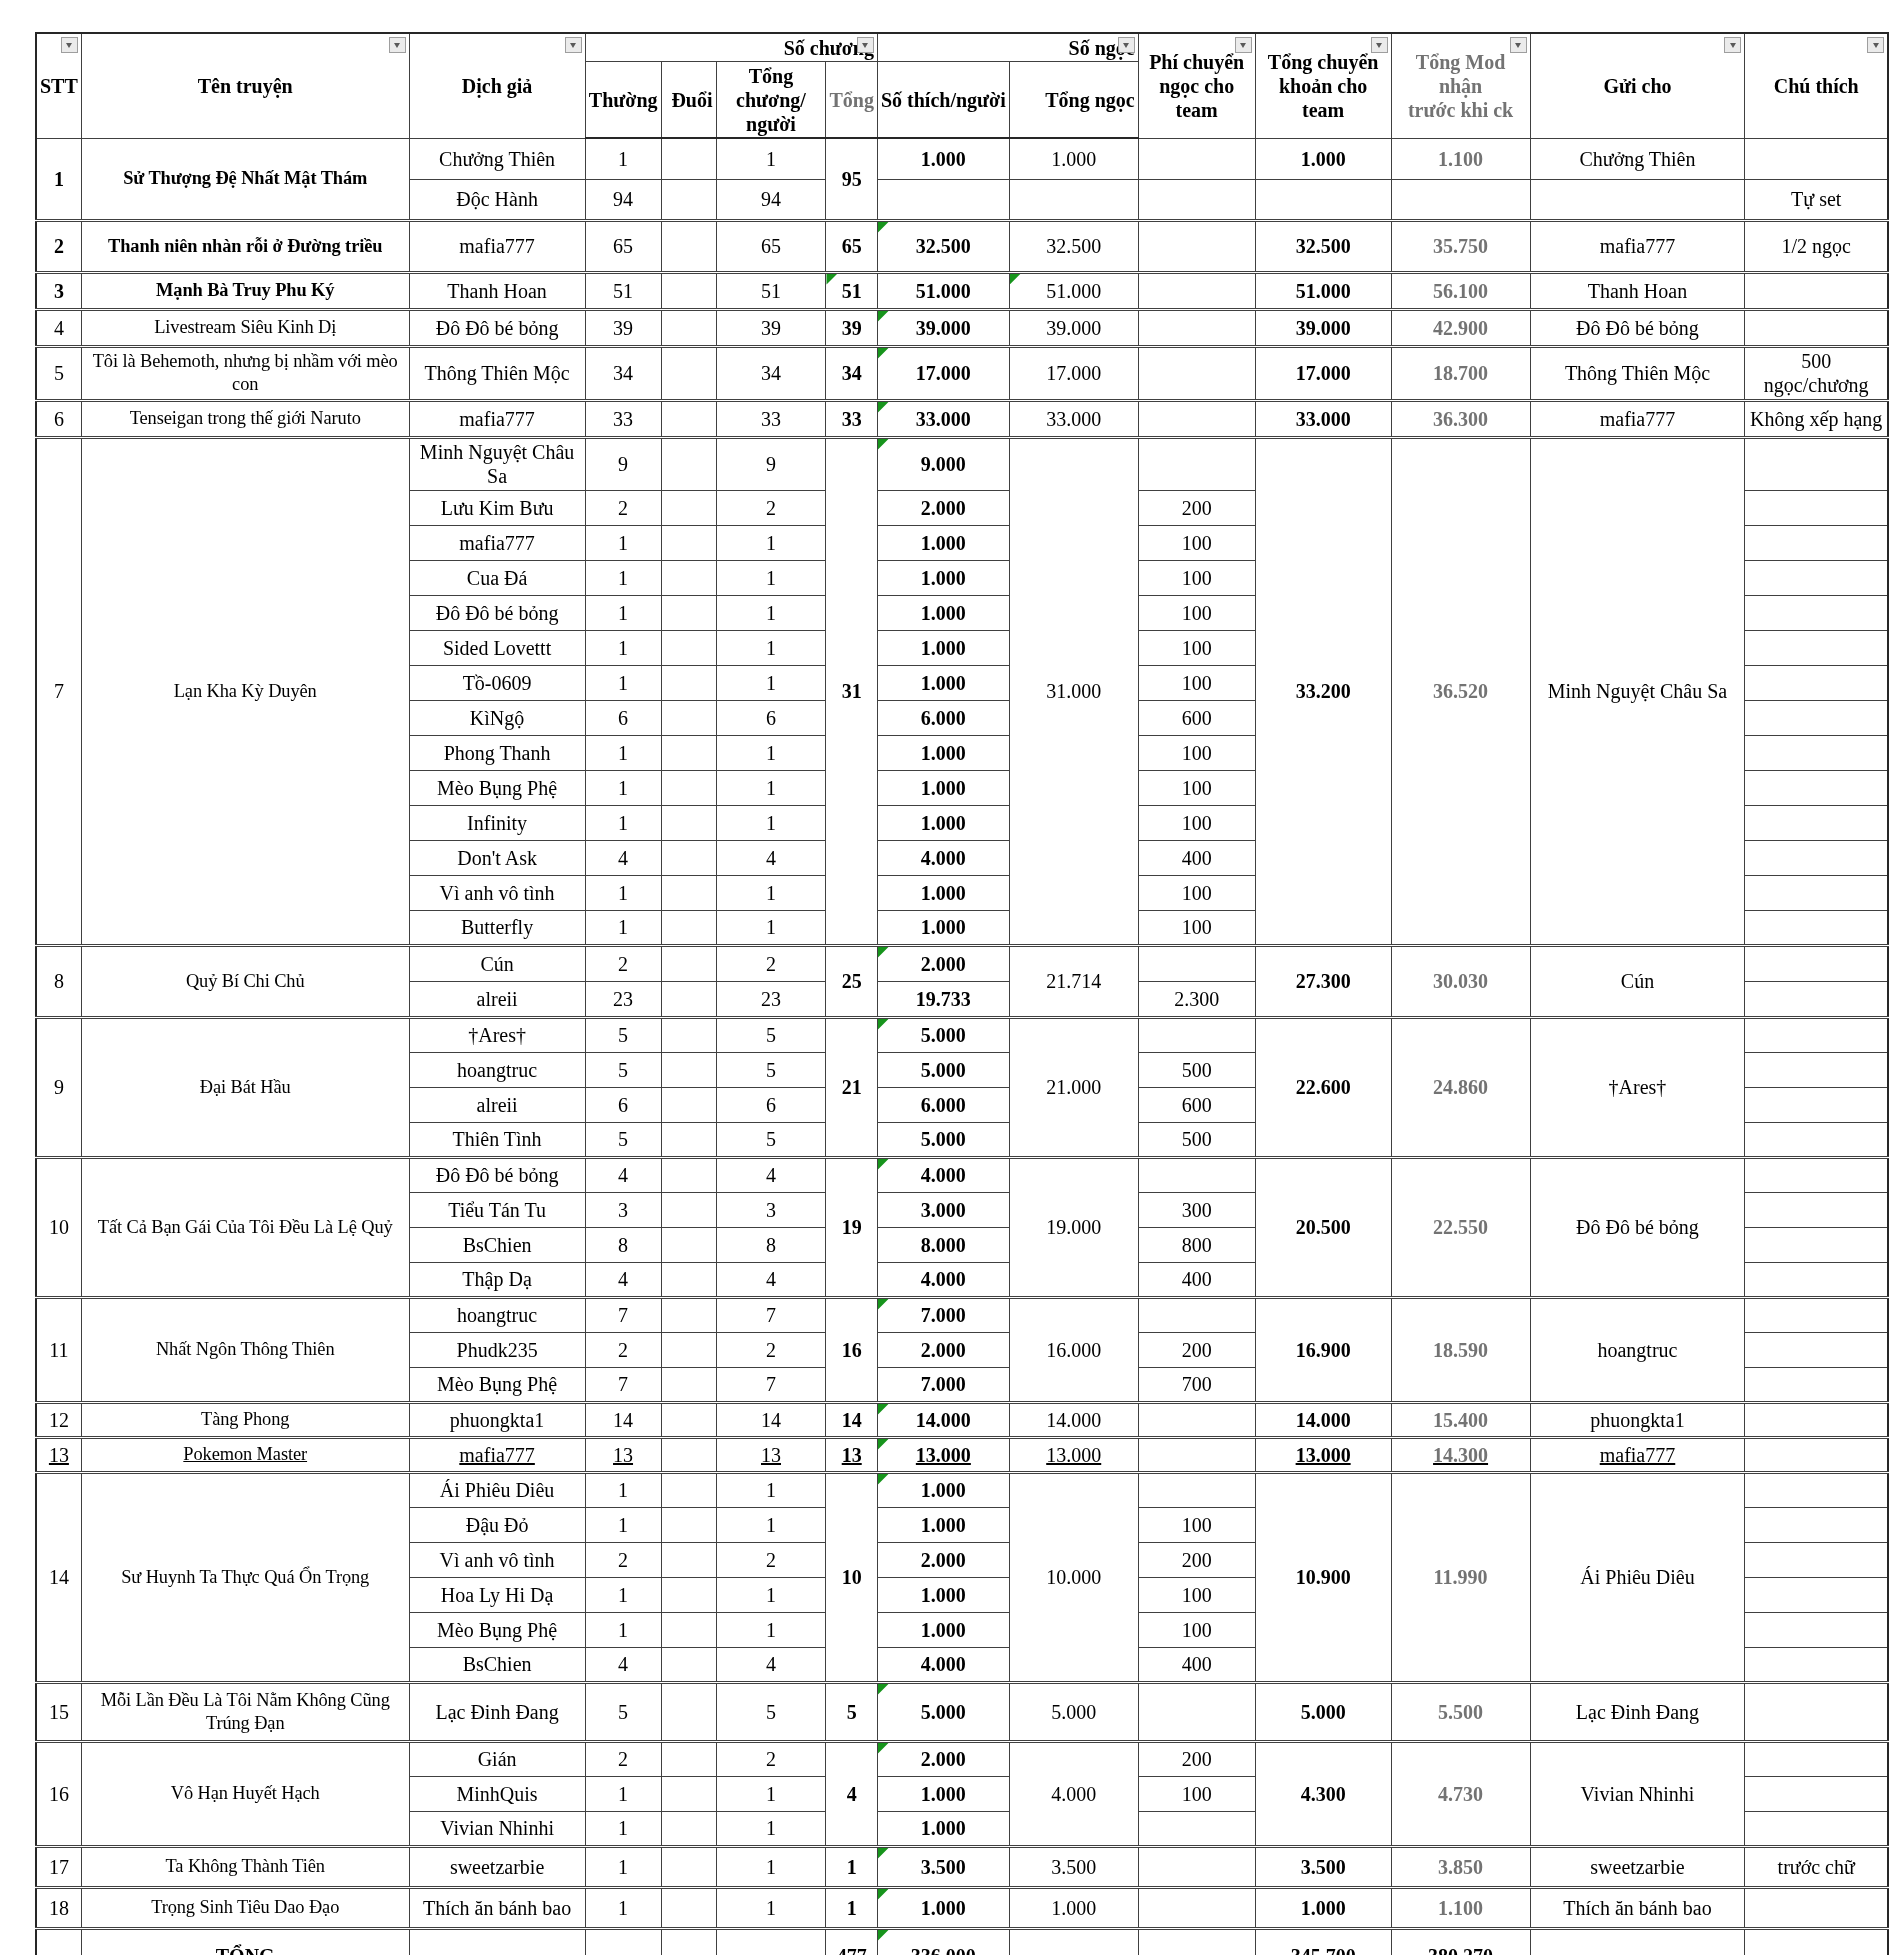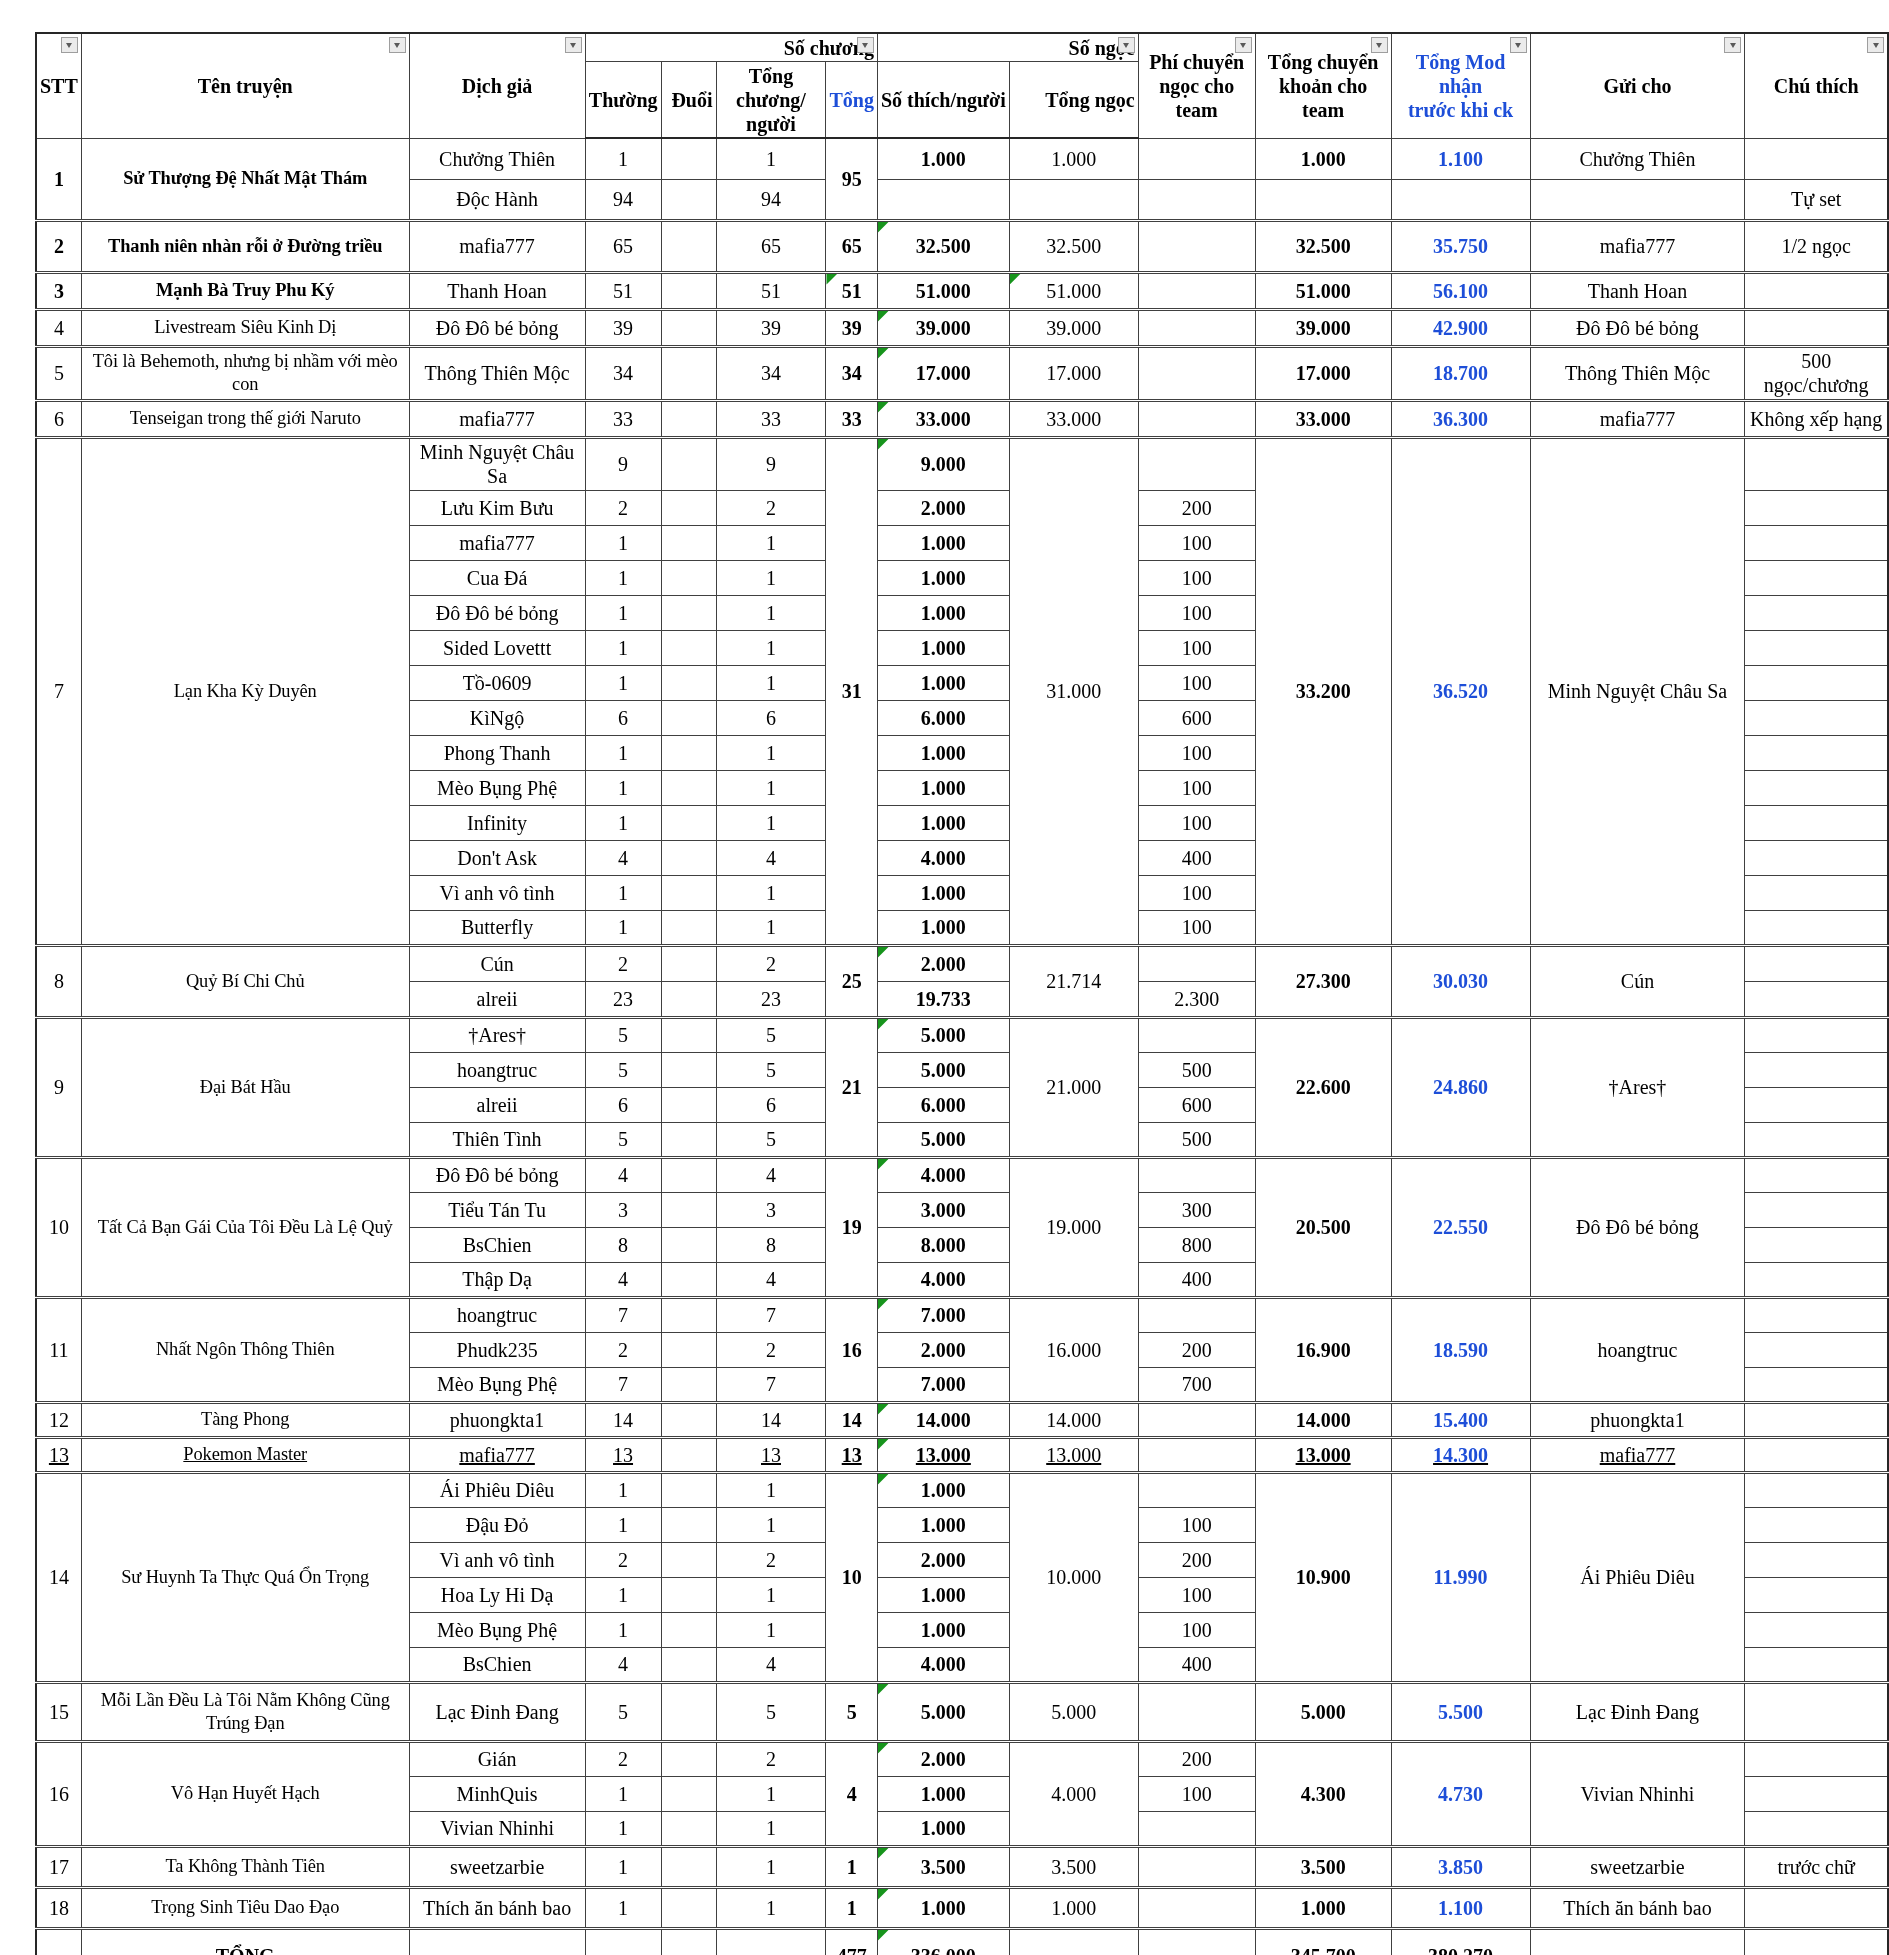--- a/index.html
+++ b/index.html
@@ -10,21 +10,21 @@
   table{border-collapse:collapse;table-layout:fixed;border:2.2px solid #262626;}
   th,td{border:1.5px solid #404040;text-align:center;vertical-align:middle;
         position:relative;padding:1.5px 3px;}
   thead th{font-weight:bold;font-size:20px;white-space:pre-line;line-height:1.2;}
   tr.h1{height:28px;}
   tr.h2{height:60px;}
   tr.h2 th{border-bottom:2.2px solid #262626;}
   td{font-size:20px;line-height:1.2;}
   .title{font-size:18.4px;letter-spacing:-0.1px;line-height:1.25;}
   .bd{font-weight:bold;}
-  .rd{color:#1d4ed8;}
+  .rd{color:#737373;}
   .nw{white-space:nowrap;text-align:right;}
   tr.gs td{border-top:3.7px double #404040;}
   .mk{position:absolute;top:0;left:0;width:11px;height:11px;background:#17941c;
       clip-path:polygon(0 0,100% 0,0 100%);}
   .fbtn{position:absolute;top:3px;right:3px;width:17px;height:16px;background:#ebebeb;
         border:0.7px solid #9e9e9e;display:flex;align-items:center;justify-content:center;cursor:pointer;}
   .fbtn::after{content:"";width:0;height:0;border-left:3.7px solid transparent;
         border-right:3.7px solid transparent;border-top:5.2px solid #5a5a5a;}
 </style>
 </head>

